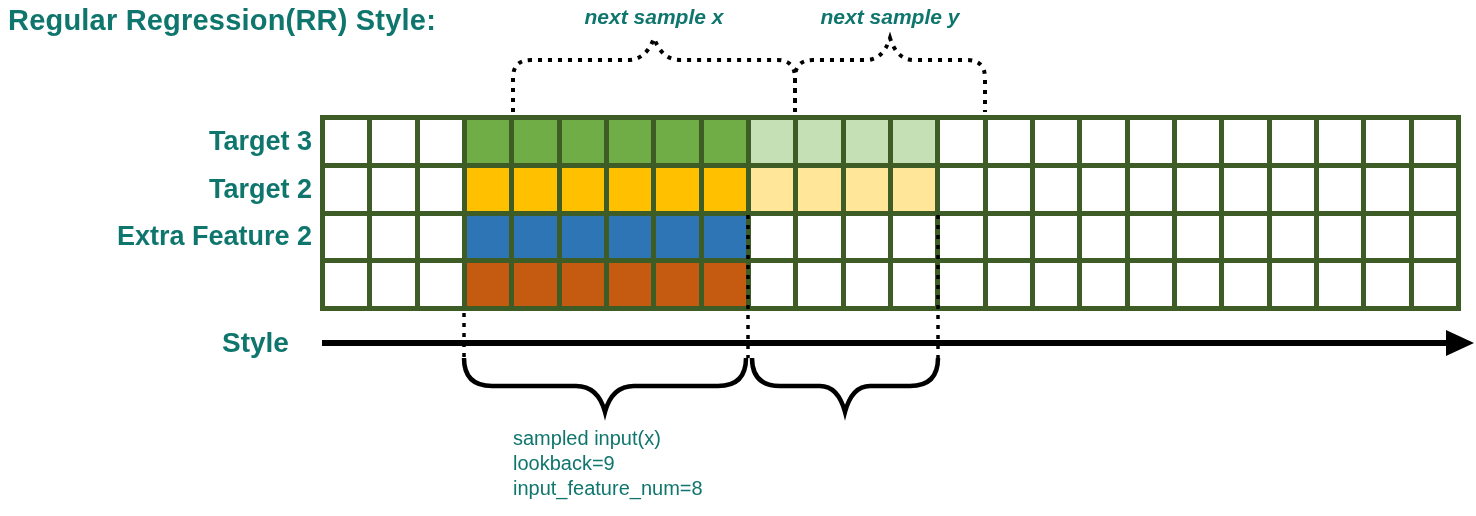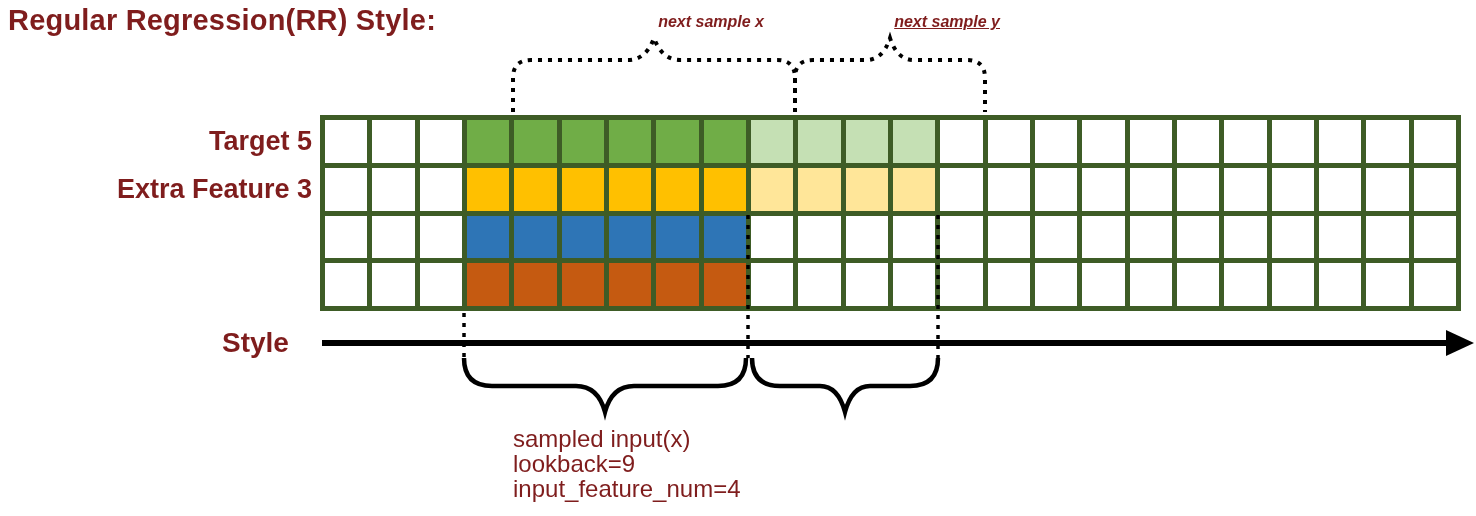--- a/index.html
+++ b/index.html
@@ -1,30 +1,30 @@
 <!DOCTYPE html>
 <html style="--grid-line: #3E5C26;"><head>
 <meta charset="utf-8">
 <style>
   html,body { margin:0; padding:0; background:#ffffff; }
   #canvas {
     position:relative; width:1476px; height:516px;
     background:#ffffff; overflow:hidden;
-    font-family:"Liberation Sans", sans-serif; color:#7f1d1d;
+    font-family:"Liberation Sans", sans-serif; color:#0f766e;
   }
   .title {
     position:absolute; left:8px; top:4px;
     font-size:29px; font-weight:bold; letter-spacing:0.2px;
   }
   .brace-label {
-    position:absolute; top:13px; width:220px; text-align:right;
-    font-size:16px; font-style:italic; font-weight:600;
+    position:absolute; top:5px; width:220px; text-align:center;
+    font-size:21px; font-style:italic; font-weight:600;
   }
   #label-nsx { left:544px; }
-  #label-nsy { left:780px;text-decoration:underline; }
+  #label-nsy { left:780px; }
   .row-labels {
     position:absolute; left:0; top:115px; width:312px; height:196px;
     box-sizing:border-box; padding:5px 0;
     display:grid; grid-template-rows:repeat(4,1fr); gap:5px;
   }
   .row-label {
     display:flex; align-items:center; justify-content:flex-end;
     font-size:27px; font-weight:bold; white-space:nowrap;
   }
   .grid-wrap {
@@ -34,40 +34,41 @@
     background:var(--grid-line, #3E5C26);
     display:grid; grid-template-columns:repeat(24,1fr);
     grid-template-rows:repeat(4,1fr); gap:5px;
   }
   .cell { background:#fff; }
   .time-label {
     position:absolute; left:222px; top:327px;
     font-size:28px; font-weight:bold;
   }
   .anno {
-    position:absolute; top:426px; font-size:24px; line-height:25px;
+    position:absolute; top:426px; font-size:20px; line-height:25px;
     white-space:nowrap;
   }
   #anno-input  { left:513px; }
   #anno-output { left:763px; }
   svg.overlay { position:absolute; left:0; top:0; pointer-events:none; }
 </style>
 </head>
 <body>
 
 <div id="canvas">
 
   <div class="title">Regular Regression(RR) Style:</div>
 
   <div class="brace-label" id="label-nsx">next sample x</div>
   <div class="brace-label" id="label-nsy">next sample y</div>
 
   <div class="row-labels">
-      <div class="row-label">Target 5</div>
-      <div class="row-label">Extra Feature 3</div>
+      <div class="row-label">Target 3</div>
+      <div class="row-label">Target 2</div>
+      <div class="row-label">Extra Feature 2</div>
     </div>
 
   <div class="grid-wrap">
       <div class="cell" style="background: rgb(255, 255, 255);"></div>
       <div class="cell" style="background: rgb(255, 255, 255);"></div>
       <div class="cell" style="background: rgb(255, 255, 255);"></div>
       <div class="cell" style="background: rgb(112, 173, 71);"></div>
       <div class="cell" style="background: rgb(112, 173, 71);"></div>
       <div class="cell" style="background: rgb(112, 173, 71);"></div>
       <div class="cell" style="background: rgb(112, 173, 71);"></div>
@@ -160,21 +161,21 @@
       <div class="cell" style="background: rgb(255, 255, 255);"></div>
       <div class="cell" style="background: rgb(255, 255, 255);"></div>
       <div class="cell" style="background: rgb(255, 255, 255);"></div>
     </div>
 
   <div class="time-label">Style</div>
 
   <div class="anno" id="anno-input">
     <div>sampled input(x)</div>
     <div>lookback=9</div>
-    <div>input_feature_num=4</div>
+    <div>input_feature_num=8</div>
   </div>
 
   <svg class="overlay" width="1476" height="516" viewBox="0 0 1476 516">
 
     <path d="M 513 112 L 513 78 Q 513 60 531 60 L 628 60 Q 646 60 654 38 Q 662 60 680 60 L 777 60 Q 795 60 795 78 L 795 112" fill="none" stroke="#000" stroke-width="4" stroke-dasharray="4 6"></path>
     <path d="M 795 112 L 795 78 Q 795 60 813 60 L 866 60 Q 883 60 890 38 Q 897 60 914 60 L 967 60 Q 985 60 985 78 L 985 112" fill="none" stroke="#000" stroke-width="4" stroke-dasharray="4 6"></path>
 
     <path d="M 464 313 L 464 358" fill="none" stroke="#000" stroke-width="3.5" stroke-dasharray="4 6"></path>
     <path d="M 748 215 L 748 358" fill="none" stroke="#000" stroke-width="3.5" stroke-dasharray="4 6"></path>
     <path d="M 938 215 L 938 358" fill="none" stroke="#000" stroke-width="3.5" stroke-dasharray="4 6"></path>

